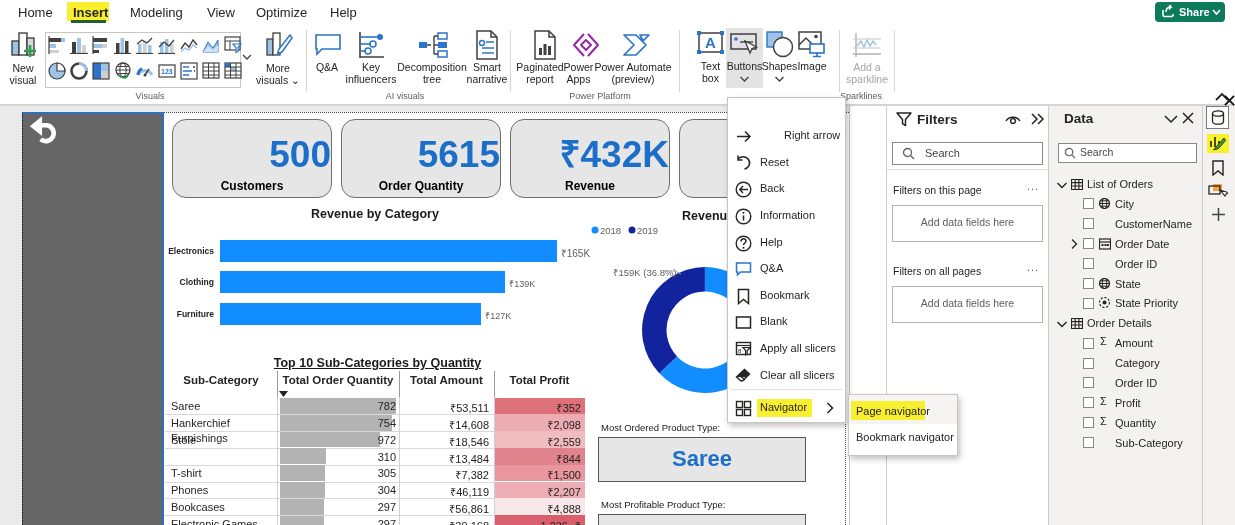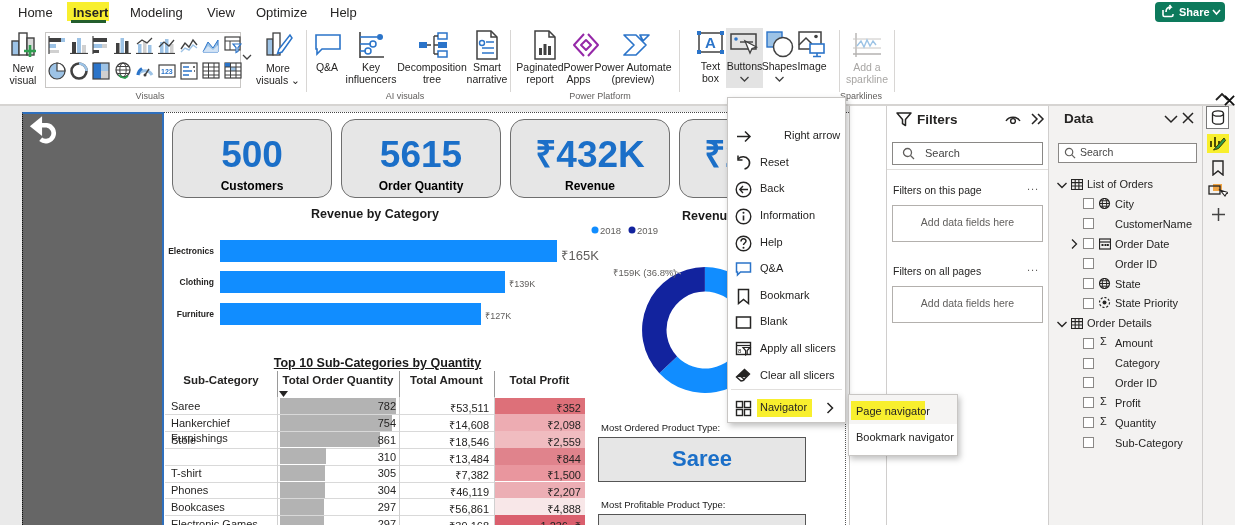--- a/index.html
+++ b/index.html
@@ -5,21 +5,21 @@
 * { margin:0; padding:0; box-sizing:border-box; }
 html,body { width:1235px; height:525px; overflow:hidden; }
 #root { position:relative; width:1235px; height:525px; background:#fff; font-family:"Liberation Sans",sans-serif; color:#252423; }
 .abs { position:absolute; }
 .tab { position:absolute; top:0; height:26px; line-height:26px; font-size:13px; color:#252423; }
 .glab { position:absolute; top:91px; font-size:9px; color:#605E5C; text-align:center; }
 .gsep { position:absolute; top:30px; height:62px; width:1px; background:#d8d6d4; }
 .ric { position:absolute; }
 .rlab { position:absolute; font-size:10.5px; color:#252423; text-align:center; line-height:12px; }
 .card { position:absolute; top:119px; width:160px; height:79px; background:#e6e6e6; border:1.5px solid #6e6e6e; border-radius:14px; text-align:center; }
-.card .num { font-size:37px; font-weight:bold; color:#1B6FC8; line-height:38px; margin-top:16px; }
+.card .num { font-size:37px; font-weight:bold; color:#1B6FC8; line-height:38px; margin-top:16px;text-align:right; }
 .card .lbl { font-size:12px; font-weight:bold; color:#000; margin-top:5px; }
 .mitem { position:absolute; left:727px; width:119px; height:26px; }
 .mitem .txt { position:absolute; left:33px; top:6px; font-size:11px; color:#252423; white-space:nowrap; }
 .mitem svg { position:absolute; left:8px; top:5px; }
 .trow { position:absolute; font-size:11px; color:#252423; white-space:nowrap; }
 .cbx { position:absolute; width:11px; height:11px; border:1px solid #8a8886; background:#fff; }
 </style>
 </head>
 <body>
 <div id="root">
@@ -306,21 +306,21 @@
       <div class="lbl">Profit</div>
     </div>
 
 <div class="abs" style="left:250px;top:207px;width:250px;font-size:12.5px;font-weight:bold;color:#1a1a1a;text-align:center;">Revenue by Category</div>
 <div class="abs" style="left:130px;top:246px;width:84px;font-size:8.5px;font-weight:bold;text-align:right;">Electronics</div>
 <div class="abs" style="left:130px;top:277px;width:84px;font-size:8.5px;font-weight:bold;text-align:right;">Clothing</div>
 <div class="abs" style="left:130px;top:309px;width:84px;font-size:8.5px;font-weight:bold;text-align:right;">Furniture</div>
 <div class="abs" style="left:220px;top:240px;width:337px;height:22px;background:#118DFF;"></div>
 <div class="abs" style="left:220px;top:271px;width:285px;height:22px;background:#118DFF;"></div>
 <div class="abs" style="left:220px;top:303px;width:261px;height:22px;background:#118DFF;"></div>
-<div class="abs" style="left:561px;top:246px;font-size:13px;color:#605E5C;">₹165K</div>
+<div class="abs" style="left:561px;top:246px;font-size:10px;color:#605E5C;">₹165K</div>
 <div class="abs" style="left:509px;top:277px;font-size:9px;color:#605E5C;">₹139K</div>
 <div class="abs" style="left:485px;top:309px;font-size:9px;color:#605E5C;">₹127K</div>
 
 <div class="abs" style="left:682px;top:209px;width:200px;font-size:12.5px;font-weight:bold;color:#1a1a1a;white-space:nowrap;">Revenue by Year</div>
 <svg class="abs" style="left:591px;top:224px;" width="80" height="12" viewBox="0 0 80 12">
       <circle cx="4" cy="6" r="3.5" fill="#118DFF"></circle>
       <text x="9" y="9.5" font-size="9.5" fill="#605E5C" font-family="Liberation Sans">2018</text>
       <circle cx="41" cy="6" r="3.5" fill="#12239E"></circle>
       <text x="46" y="9.5" font-size="9.5" fill="#605E5C" font-family="Liberation Sans">2019</text>
     </svg>
@@ -362,21 +362,21 @@
 <div class="abs" style="left:494.5px;top:414.3px;width:90.5px;height:16.8px;background:#edacb2;"></div>
 <div class="abs" style="left:279.5px;top:414.8px;width:112.3px;height:15.8px;background:#b3b3b3;"></div>
 <div class="abs" style="left:171px;top:416.9px;font-size:11px;">Hankerchief</div>
 <div class="abs" style="left:296px;top:416.9px;width:100px;font-size:11px;text-align:right;">754</div>
 <div class="abs" style="left:389px;top:416.9px;width:100px;font-size:11px;text-align:right;">₹14,608</div>
 <div class="abs" style="left:481px;top:416.9px;width:100px;font-size:11px;text-align:right;">₹2,098</div>
 <div class="abs" style="left:165px;top:431.1px;width:420px;height:1px;background:#d9d9d9;"></div>
 <div class="abs" style="left:494.5px;top:431.1px;width:90.5px;height:16.8px;background:#f0bcc0;"></div>
 <div class="abs" style="left:279.5px;top:431.6px;width:100.0px;height:15.8px;background:#b3b3b3;"></div>
 <div class="abs" style="left:171px;top:433.7px;font-size:11px;">Stole</div>
-<div class="abs" style="left:296px;top:433.7px;width:100px;font-size:11px;text-align:right;">861</div>
+<div class="abs" style="left:296px;top:433.7px;width:100px;font-size:11px;text-align:right;">972</div>
 <div class="abs" style="left:389px;top:433.7px;width:100px;font-size:11px;text-align:right;">₹18,546</div>
 <div class="abs" style="left:481px;top:433.7px;width:100px;font-size:11px;text-align:right;">₹2,559</div>
 <div class="abs" style="left:165px;top:447.9px;width:420px;height:1px;background:#d9d9d9;"></div>
 <div class="abs" style="left:494.5px;top:447.9px;width:90.5px;height:16.8px;background:#e0838c;"></div>
 <div class="abs" style="left:279.5px;top:448.4px;width:46.2px;height:15.8px;background:#b3b3b3;"></div>
 <div class="abs" style="left:171px;top:432px;font-size:11px;">Furnishings</div>
 <div class="abs" style="left:296px;top:450.5px;width:100px;font-size:11px;text-align:right;">310</div>
 <div class="abs" style="left:389px;top:450.5px;width:100px;font-size:11px;text-align:right;">₹13,484</div>
 <div class="abs" style="left:481px;top:450.5px;width:100px;font-size:11px;text-align:right;">₹844</div>
 <div class="abs" style="left:165px;top:464.7px;width:420px;height:1px;background:#d9d9d9;"></div>

